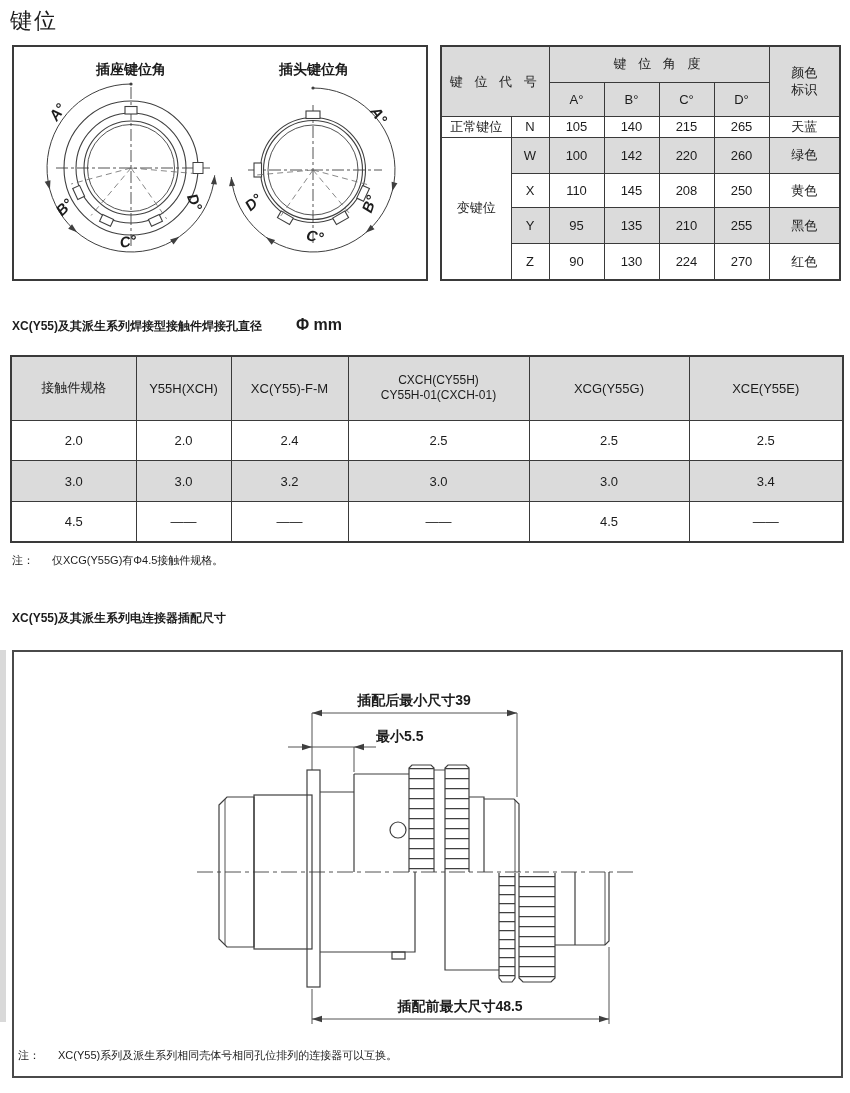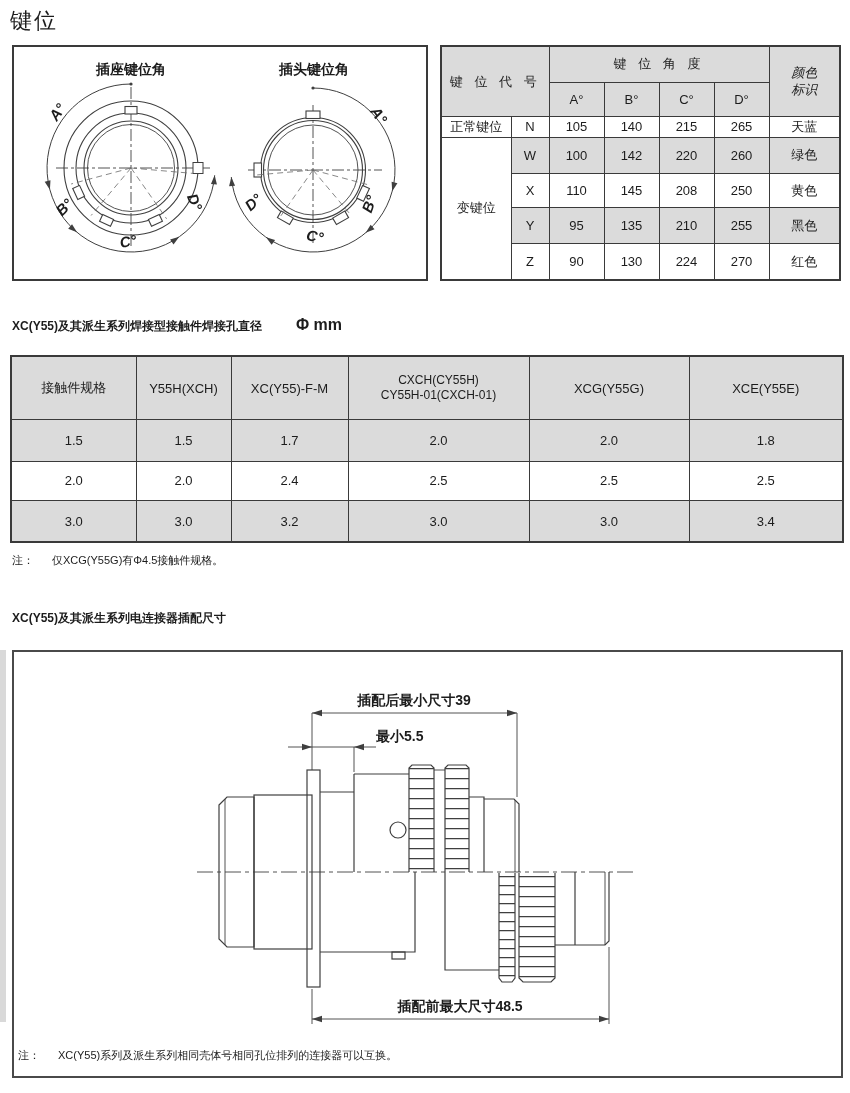--- a/index.html
+++ b/index.html
@@ -18,21 +18,21 @@
   .angle-label{position:absolute;font-size:15px;font-weight:bold;font-style:italic;white-space:nowrap;}
   
   table{border-collapse:collapse;table-layout:fixed;}
   td{border:1px solid #3a3a3a;text-align:center;vertical-align:middle;font-size:13px;padding:0;overflow:hidden;}
   .t1{left:440px;top:45px;width:399px;height:236px;position:absolute;border:2px solid #3a3a3a;}
   .t2{left:10px;top:355px;width:832px;height:188px;position:absolute;border:2px solid #3a3a3a;}
   .hdr td{background:#dbdbdb;}
   td.shade{background:#dbdbdb;}
   td.white{background:#ffffff;}
   .sp{letter-spacing:4px;margin-left:6px;}
-  .h2line{line-height:1.25;font-style:italic;}
+  .h2line{line-height:1.25;}
   .small{font-size:12px;line-height:1.3;}
   .note{font-size:11px;white-space:nowrap;}
   .note .ntext{margin-left:18px;}
   
   .fig2-box{left:12px;top:650px;width:831px;height:428px;border:2px solid #4a4a4a;box-sizing:border-box;}
   .dim-label{position:absolute;font-size:14px;font-weight:bold;white-space:nowrap;}
   .edge-strip{left:0;top:650px;width:6px;height:372px;background:#d9d9d9;}
   svg{position:absolute;left:0;top:0;}
 </style>
 </head>
@@ -223,43 +223,43 @@
     <td>接触件规格</td>
     <td>Y55H(XCH)</td>
     <td>XC(Y55)-F-M</td>
     <td class="small">
       <div>CXCH(CY55H)</div>
       <div>CY55H-01(CXCH-01)</div>
     </td>
     <td>XCG(Y55G)</td>
     <td>XCE(Y55E)</td>
   </tr>
-  <tr style="height:29px;">
-    <td class="shade">1.5</td>
-        <td class="shade">1.5</td>
-        <td class="shade">1.7</td>
-        <td class="shade">2.0</td>
-        <td class="shade">2.0</td>
-        <td class="shade">1.8</td>
-  </tr>
   <tr style="height:28px;">
     <td>2.0</td>
         <td>2.0</td>
         <td>2.4</td>
         <td>2.5</td>
         <td>2.5</td>
         <td>2.5</td>
   </tr>
   <tr style="height:29px;margin-left:27px;">
     <td class="shade">3.0</td>
         <td class="shade">3.0</td>
         <td class="shade">3.2</td>
         <td class="shade">3.0</td>
         <td class="shade">3.0</td>
         <td class="shade">3.4</td>
+  </tr>
+  <tr style="height:28px;">
+    <td>4.5</td>
+        <td>——</td>
+        <td>——</td>
+        <td>——</td>
+        <td>4.5</td>
+        <td>——</td>
   </tr>
 </tbody>
   </table>
 
 <div class="abs note" style="left:12px;top:553px;">
   <span>注：</span><span class="ntext">仅XCG(Y55G)有Φ4.5接触件规格。</span>
 </div>
 
 <div class="abs sec-title" style="left:12px;top:610px;">XC(Y55)及其派生系列电连接器插配尺寸</div>
 

